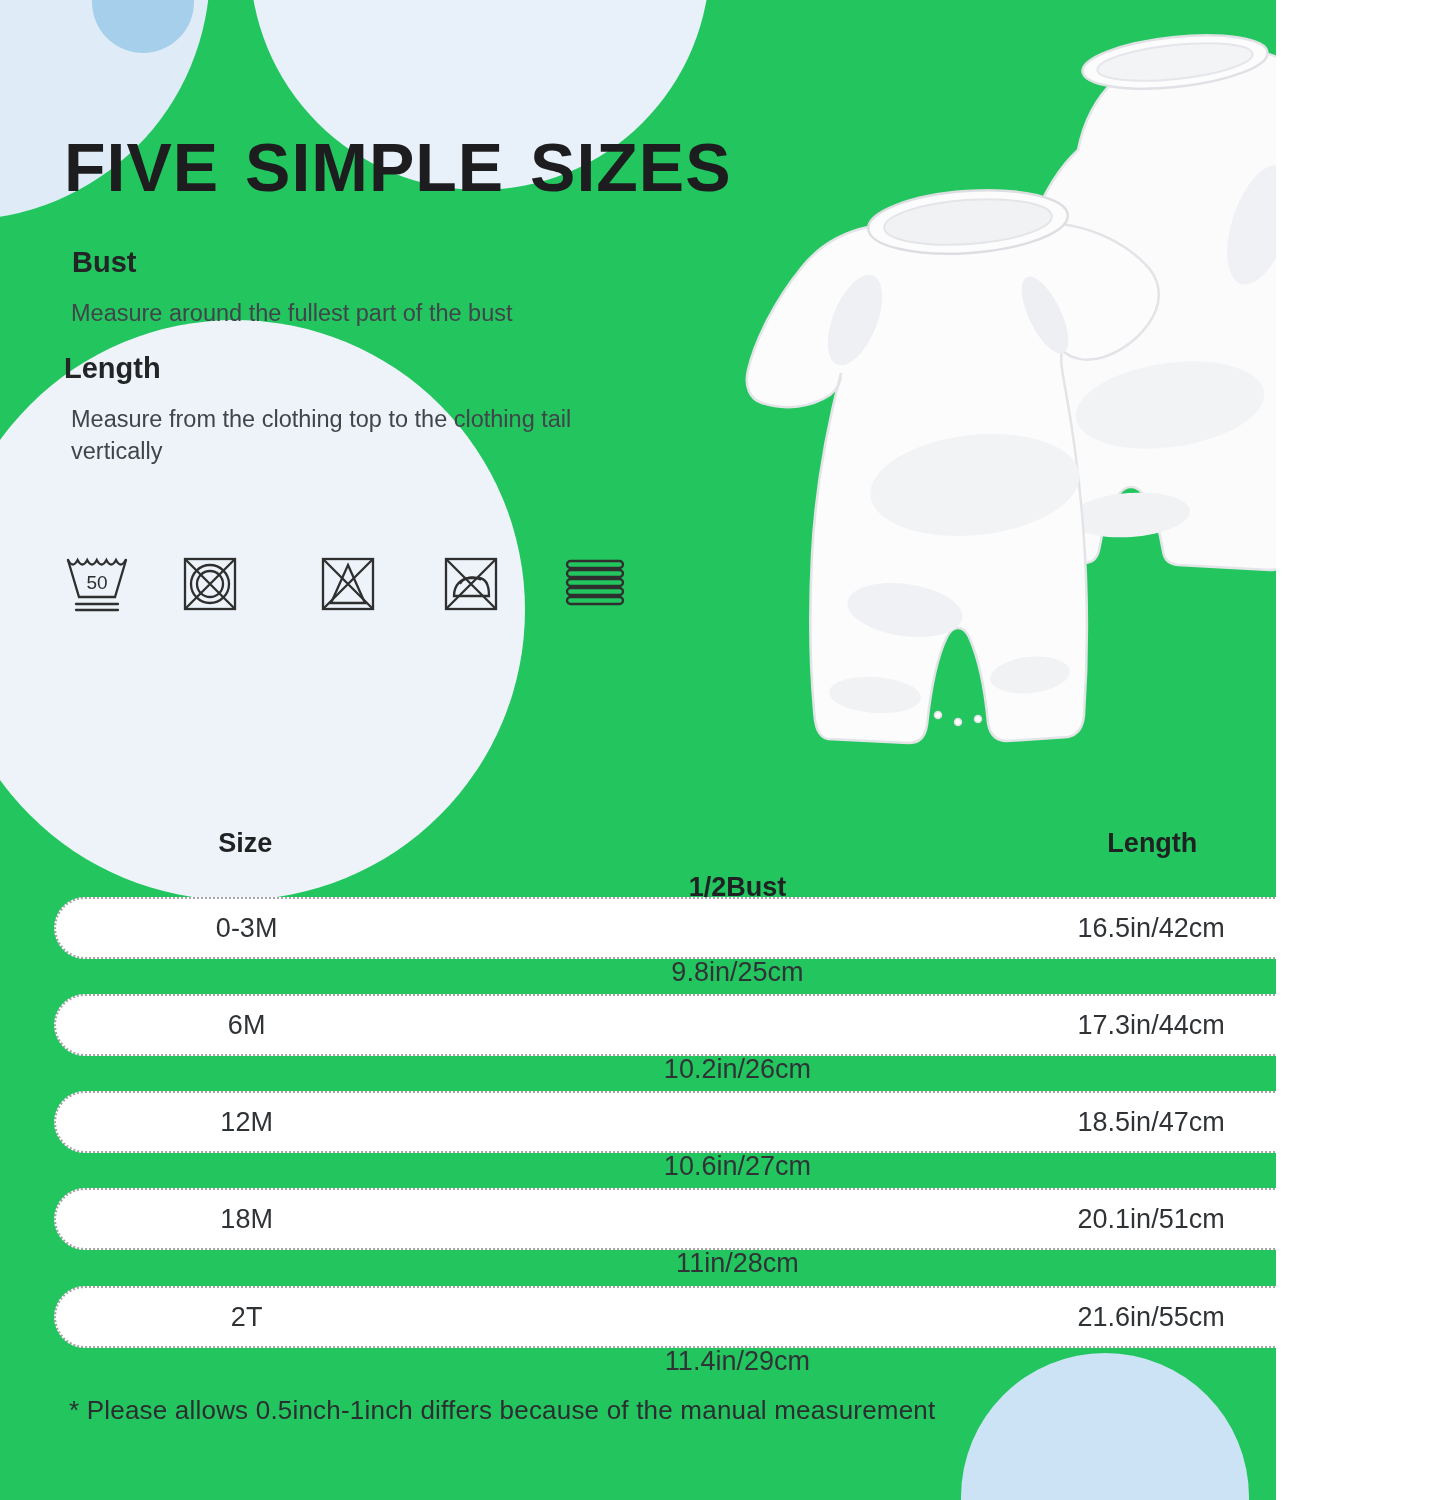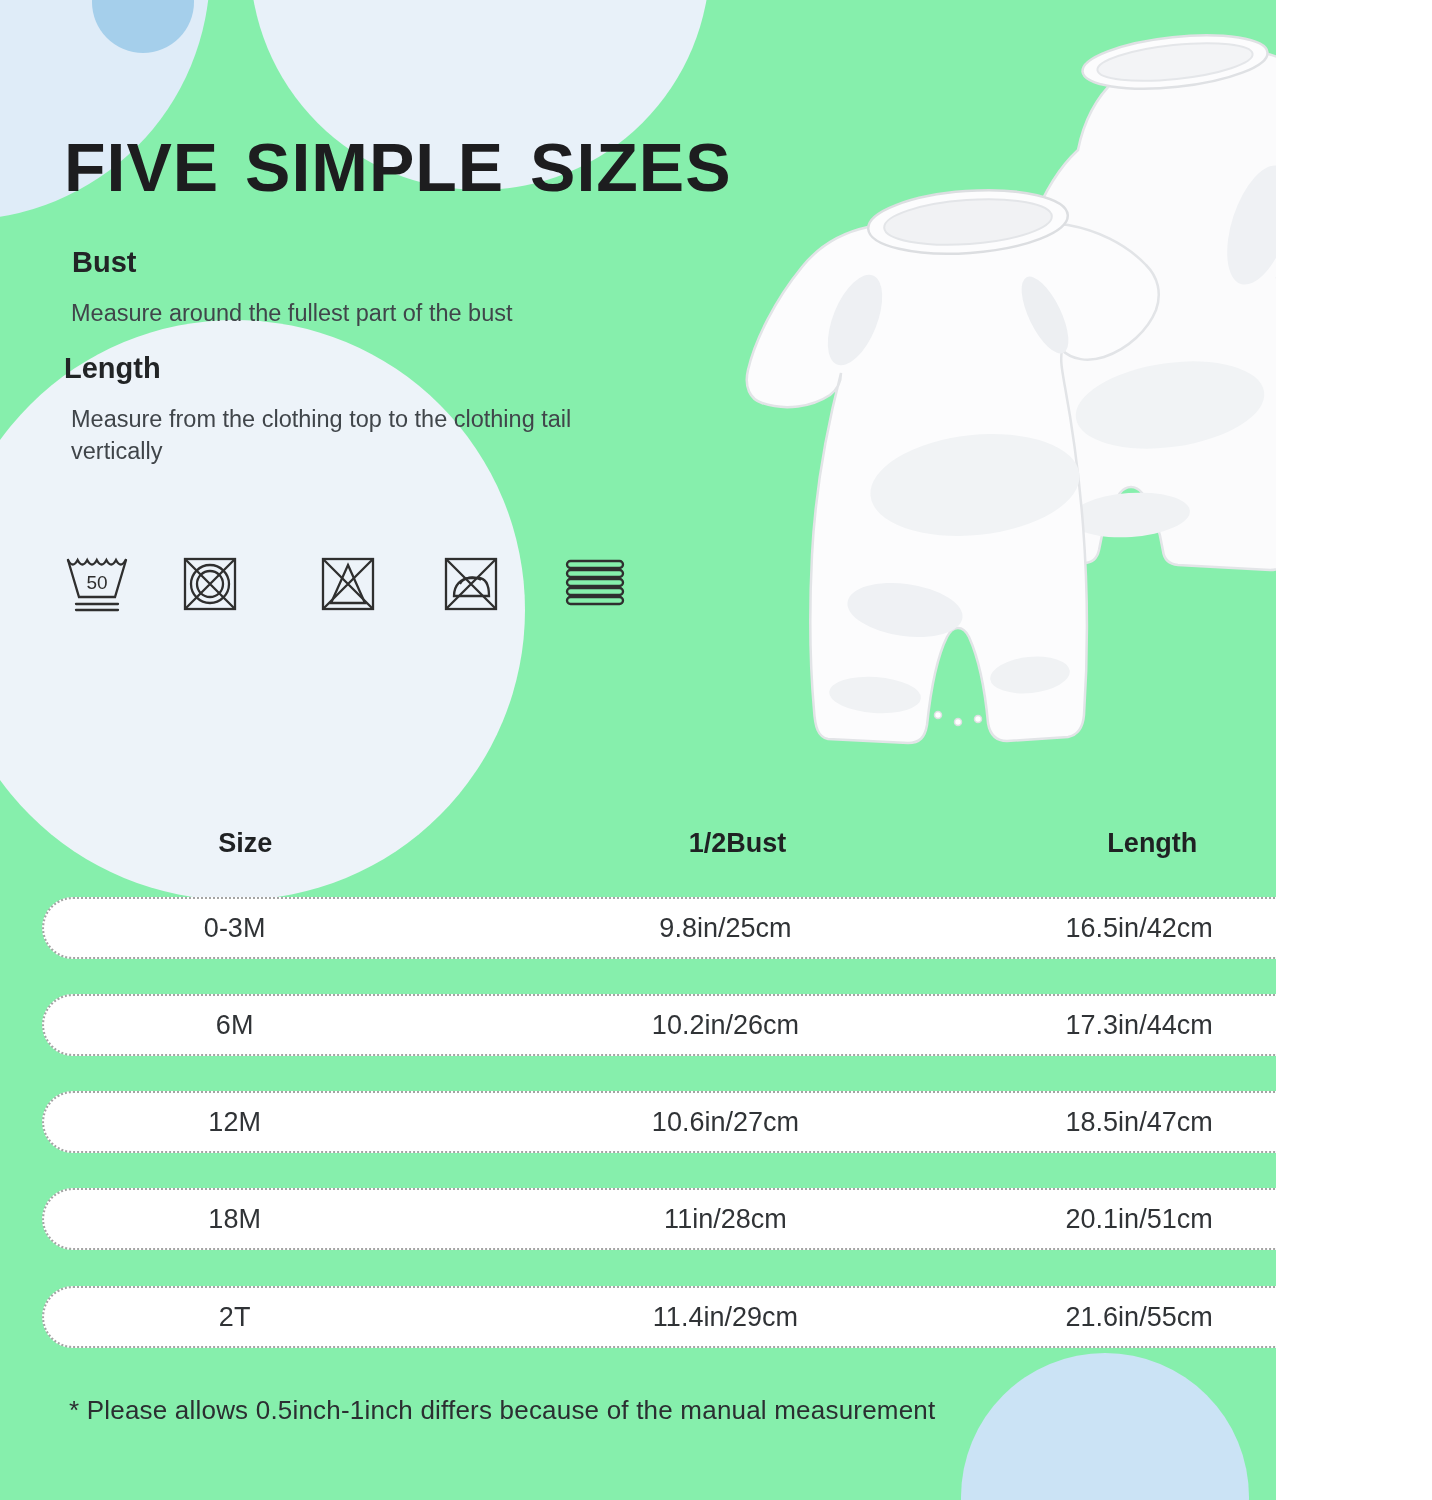--- a/index.html
+++ b/index.html
@@ -1,19 +1,19 @@
 <!DOCTYPE html>
 <html><head>
 <meta charset="utf-8">
 <style>
   html,body{margin:0;padding:0;background:#ffffff;}
   .page{
     position:relative;
     width:1276px;height:1500px;
-    background:#86efac;
+    background:#22c55e;
     overflow:hidden;
     font-family:"Liberation Sans", sans-serif;
     color:#2b2e31;
   }
   
   .circle{position:absolute;border-radius:50%;z-index:0;}
   .c-topleft-big   {left:-290px; top:-280px; width:500px; height:500px; background:#dfecf8;}
   .c-topcenter-pale{left:250px;  top:-270px; width:460px; height:460px; background:#e8f1f9;}
   .c-topleft-small {left:92px;   top:-49px;  width:102px; height:102px; background:#a5cfeb;}
   .c-midleft-giant {left:-55px;  top:320px;  width:580px; height:580px; background:#edf3f9;}
@@ -44,24 +44,24 @@
   
   .rompers{position:absolute;left:700px;top:15px;width:695px;height:745px;}
   
   .thead{position:absolute;left:54px;top:822px;width:1356px;height:42px;}
   .tcell{
     position:absolute;top:50%;transform:translate(-50%,-50%);
     white-space:nowrap;font-size:27px;color:#303336;
   }
   .thead .tcell{font-weight:700;color:#1f2123;text-align:right;}
   .pos1{left:14.1%;}
-  .pos2{left:50.4%;}
+  .pos2{left:50.4%;margin-top:44px;}
   .pos3{left:81.0%;}
   .pill{
-    position:absolute;left:42px;width:1352px;height:58px;
+    position:absolute;left:54px;width:1352px;height:58px;
     border:2px dotted #a4a4a4;border-radius:31px;background:#ffffff;
   }
   .r0{top:897px;}.r1{top:994px;}.r2{top:1091px;}.r3{top:1188px;}.r4{top:1286px;}
   
   .footnote{
     position:absolute;left:62px;top:1388px;margin:7px;
     font-size:26px;color:#2b2e31;letter-spacing:0.2px;white-space:nowrap;
   }
 </style>
 </head>

